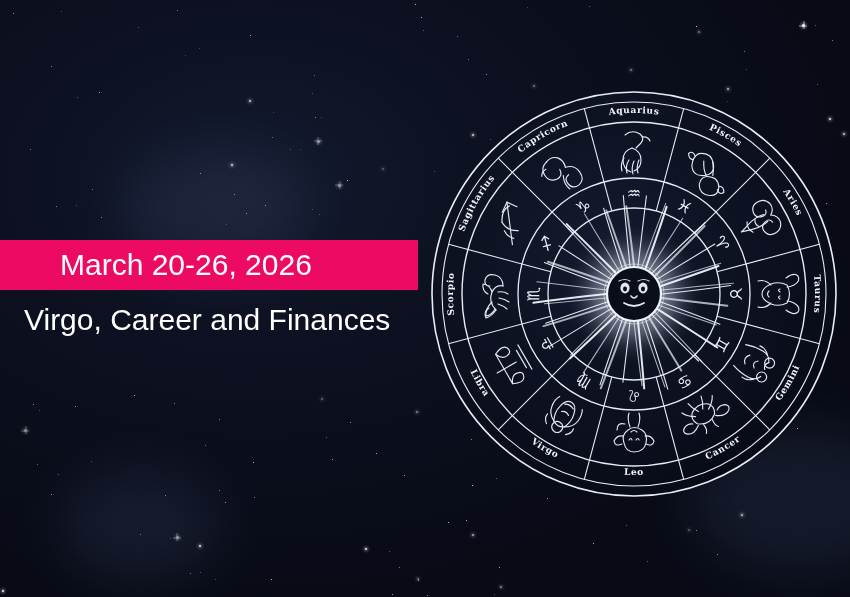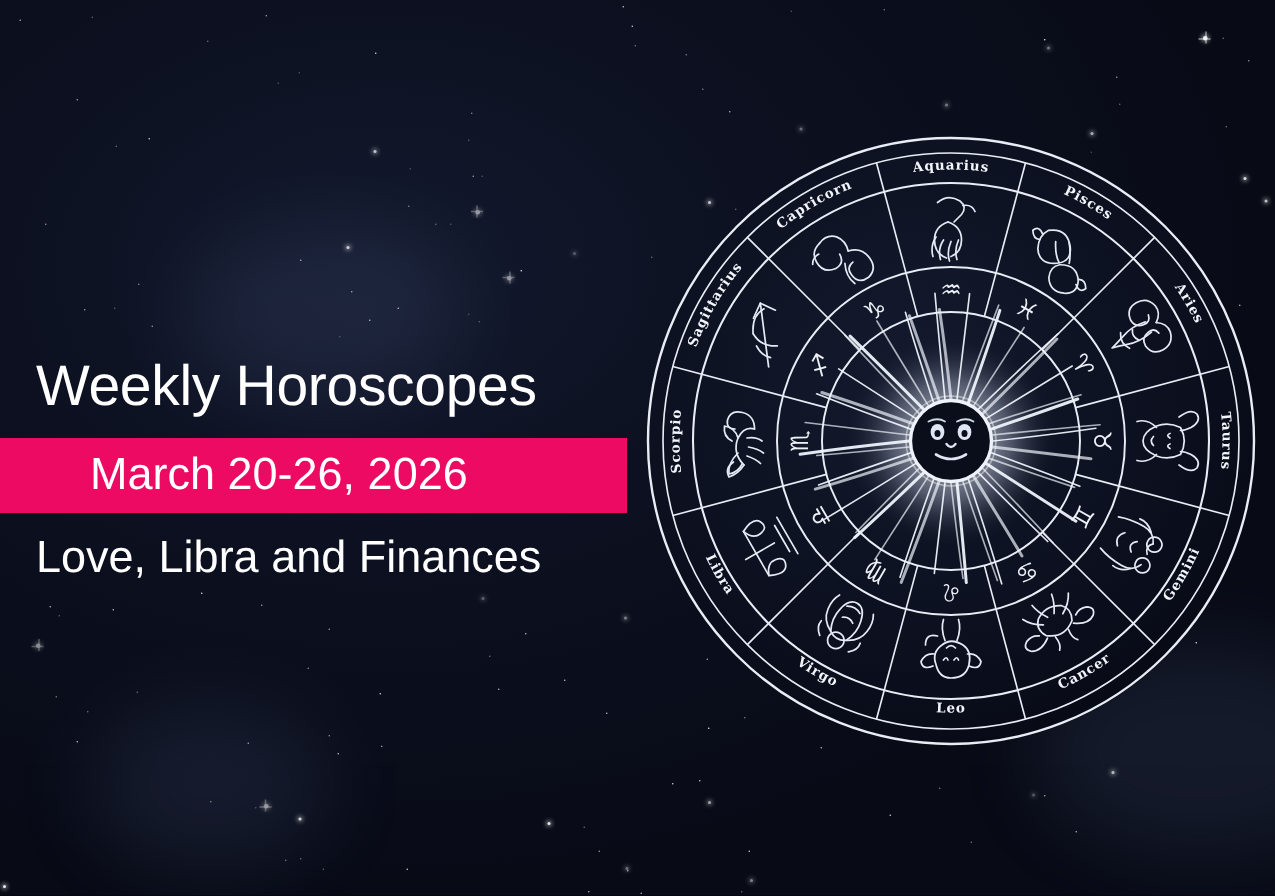--- a/index.html
+++ b/index.html
@@ -494,20 +494,19 @@
         <ellipse cx="214" cy="200" rx="2" ry="2.4" fill="#0a0d1a"></ellipse>
         <path d="M202 207 q3 4 6 0" fill="none" stroke="#dfe5f2" stroke-width="1.6" stroke-linecap="round"></path>
         <path d="M195 214 q10 6 20 0" fill="none" stroke="#dfe5f2" stroke-width="1.8" stroke-linecap="round"></path>
         <path d="M190 192 q6 -3 11 0" fill="none" stroke="#cfd7e8" stroke-width="1.2" stroke-linecap="round"></path>
         <path d="M209 192 q6 -3 11 0" fill="none" stroke="#cfd7e8" stroke-width="1.2" stroke-linecap="round"></path>
       </g>
     </svg>
   </div>
 
   <div id="text-block">
-    <h1 id="title">Weekly Horoscopes</h1>
     <div id="date-band" style="background: rgb(237, 10, 99);">
       <span id="date-text">March 20-26, 2026</span>
     </div>
-    <p id="subtitle">Love, Libra and Finances</p>
+    <p id="subtitle">Virgo, Career and Finances</p>
   </div>
 
 </div>
 
 </body></html>

